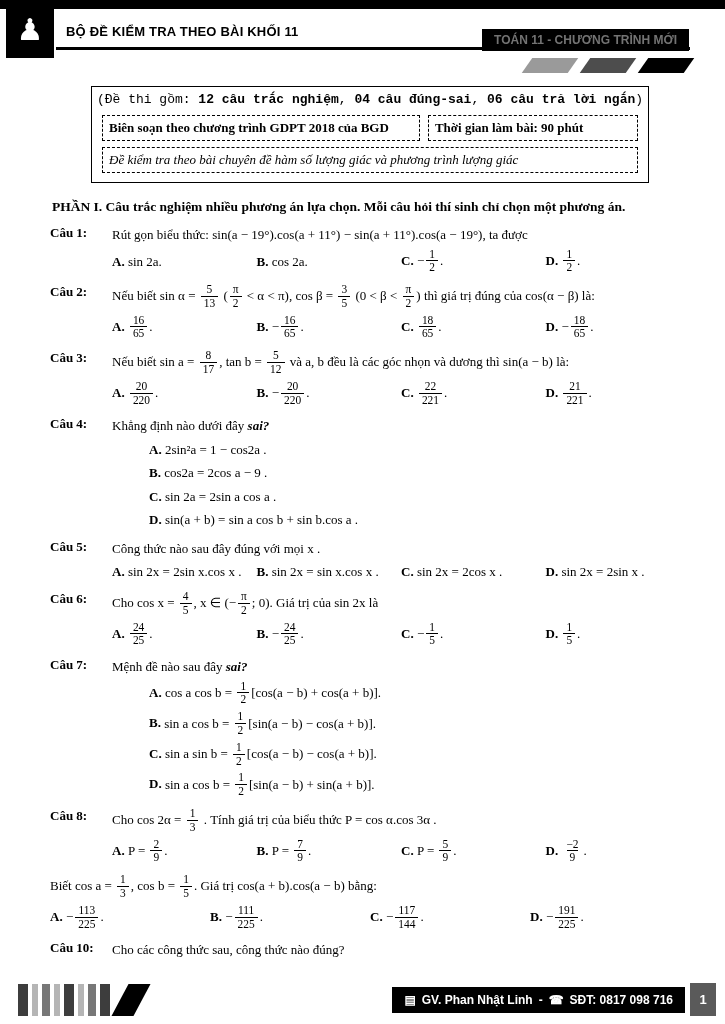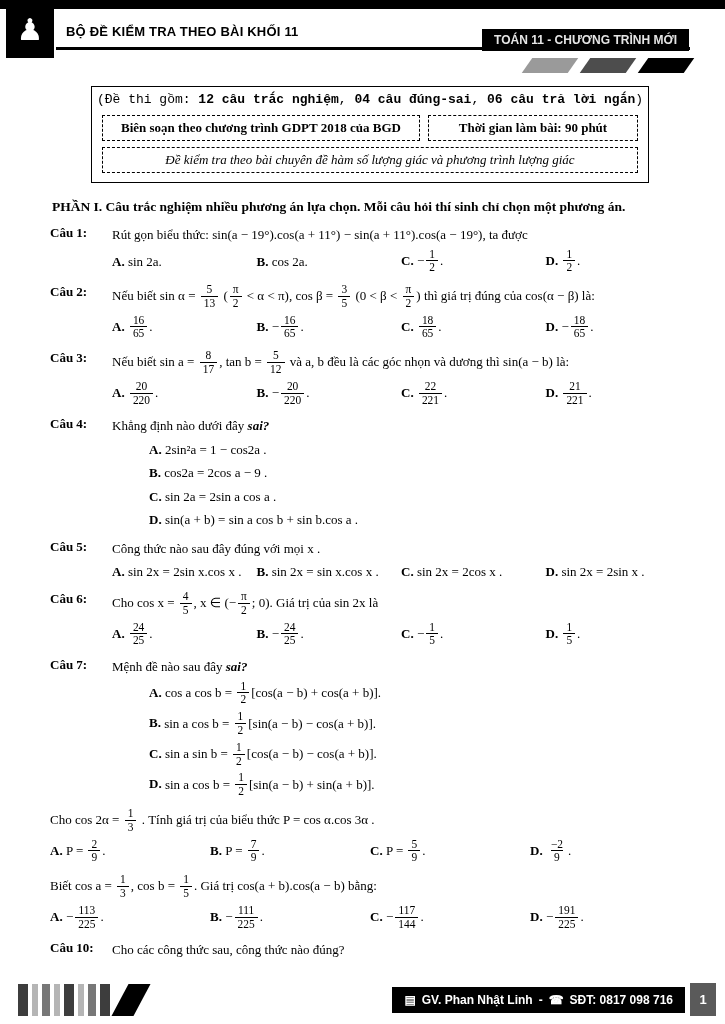--- a/index.html
+++ b/index.html
@@ -6,33 +6,33 @@
   .page{position:relative;width:725px;height:1024px;background:#fff;margin:0 auto;
         font-family:"Liberation Serif",serif;font-size:13px;color:#000;overflow:hidden;}
 
   
   .top-strip{position:absolute;top:0;left:0;width:725px;height:9px;background:#000;}
   .logo{position:absolute;top:0;left:6px;width:48px;height:58px;background:#000;color:#fff;
         display:flex;align-items:center;justify-content:center;font-size:30px;}
   .header-title{position:absolute;top:24px;left:66px;font-family:"Liberation Sans",sans-serif;
         font-weight:bold;font-size:13px;letter-spacing:.2px;}
   .header-rule{position:absolute;top:47px;left:56px;width:634px;height:3px;background:#000;}
-  .badge{position:absolute;top:29px;right:36px;background:#000;color:#e5e5e5;padding:4px 12px;
+  .badge{position:absolute;top:29px;right:36px;background:#000;color:#737373;padding:4px 12px;
         font-family:"Liberation Sans",sans-serif;font-weight:bold;font-size:12px;}
   .stripes{position:absolute;top:58px;right:36px;display:flex;gap:12px;}
   .stripes span{width:46px;height:15px;transform:skewX(-35deg);display:inline-block;}
   .stripes .s1{background:#9a9a9a;} .stripes .s2{background:#4d4d4d;} .stripes .s3{background:#000;}
 
   
   .content{position:absolute;top:82px;left:50px;right:35px;}
   .title-box{width:556px;margin:4px auto 0;border:1px solid #000;background:#fff;}
   .tb-title{text-align:center;font-weight:bold;font-size:14.5px;padding:7px 4px 6px;border-bottom:1px solid #000;}
   .tb-sub{text-align:center;padding:5px 4px 3px;font-size:13px;font-family:Liberation Mono, monospace;}
   .tb-row{display:flex;gap:8px;margin:5px 10px 0;}
-  .tb-box{border:1px dashed #000;text-align:center;padding:4px 6px;}
+  .tb-box{border:1px dashed #000;padding:4px 6px;}
   .tb-box.left{flex:1.55;font-weight:bold;}
   .tb-box.right{flex:1;font-weight:bold;}
   .tb-box.bottom{margin:6px 10px 9px;font-style:italic;}
 
   .part-heading{margin:16px 0 10px 2px;font-weight:bold;font-size:13.5px;}
 
   .q{display:flex;margin-bottom:7px;}
   .q-label{width:62px;flex:0 0 62px;font-weight:bold;}
   .q-body{flex:1;min-width:0;}
   .q-stem{line-height:1.5;}
@@ -248,20 +248,21 @@
                     <span class="den">2</span>
                   </span>[cos(a − b) − cos(a + b)].</span></div>
               <div class="opt"><b class="opt-key">D. </b><span>sin a cos b = <span class="frac">
                     <span class="num">1</span>
                     <span class="den">2</span>
                   </span>[sin(a − b) + sin(a + b)].</span></div>
             </div>
           </div>
         </div>
         <div class="q">
+          <div class="q-label">Câu 8:</div>
           <div class="q-body">
             <div class="q-stem">Cho cos 2α = <span class="frac">
                 <span class="num">1</span>
                 <span class="den">3</span>
               </span> . Tính giá trị của biểu thức P = cos α.cos 3α .</div>
             <div class="opts cols-4">
               <div class="opt"><b class="opt-key">A. </b><span>P = <span class="frac">
                     <span class="num">2</span>
                     <span class="den">9</span>
                   </span>.</span></div>

